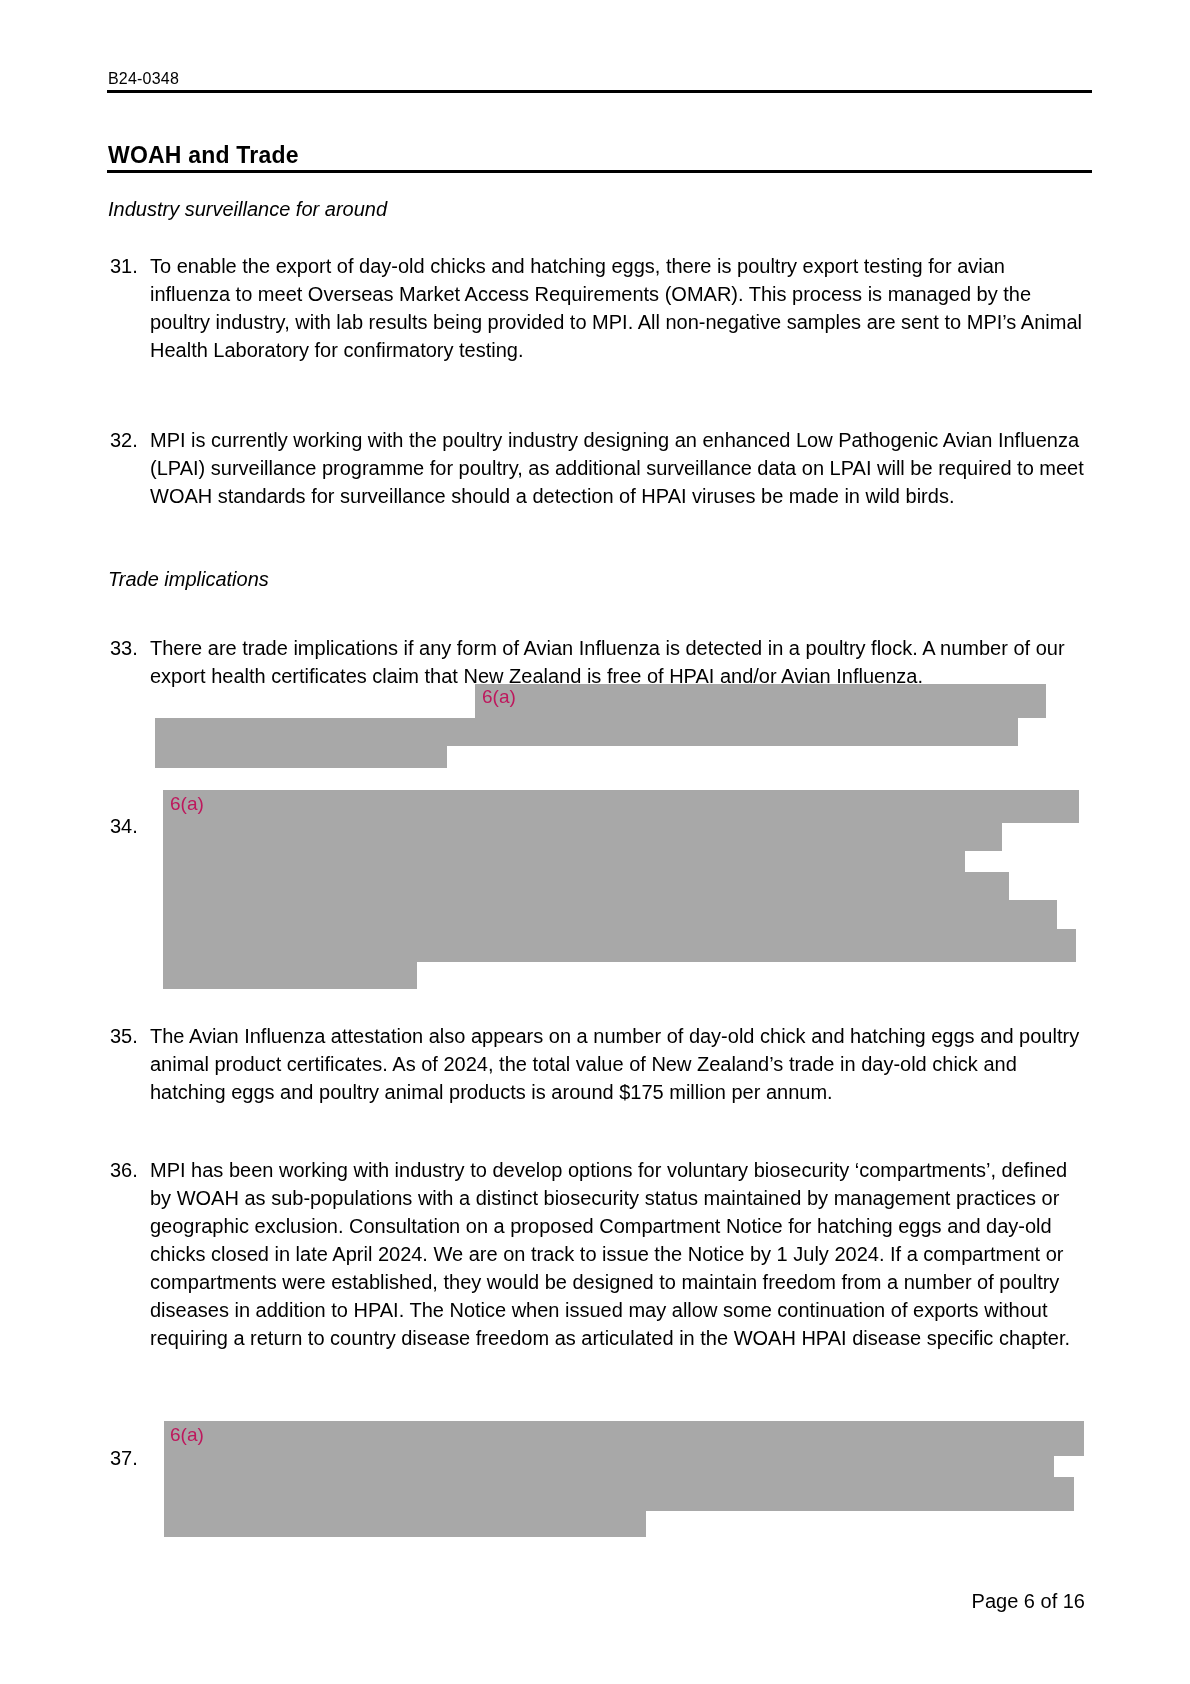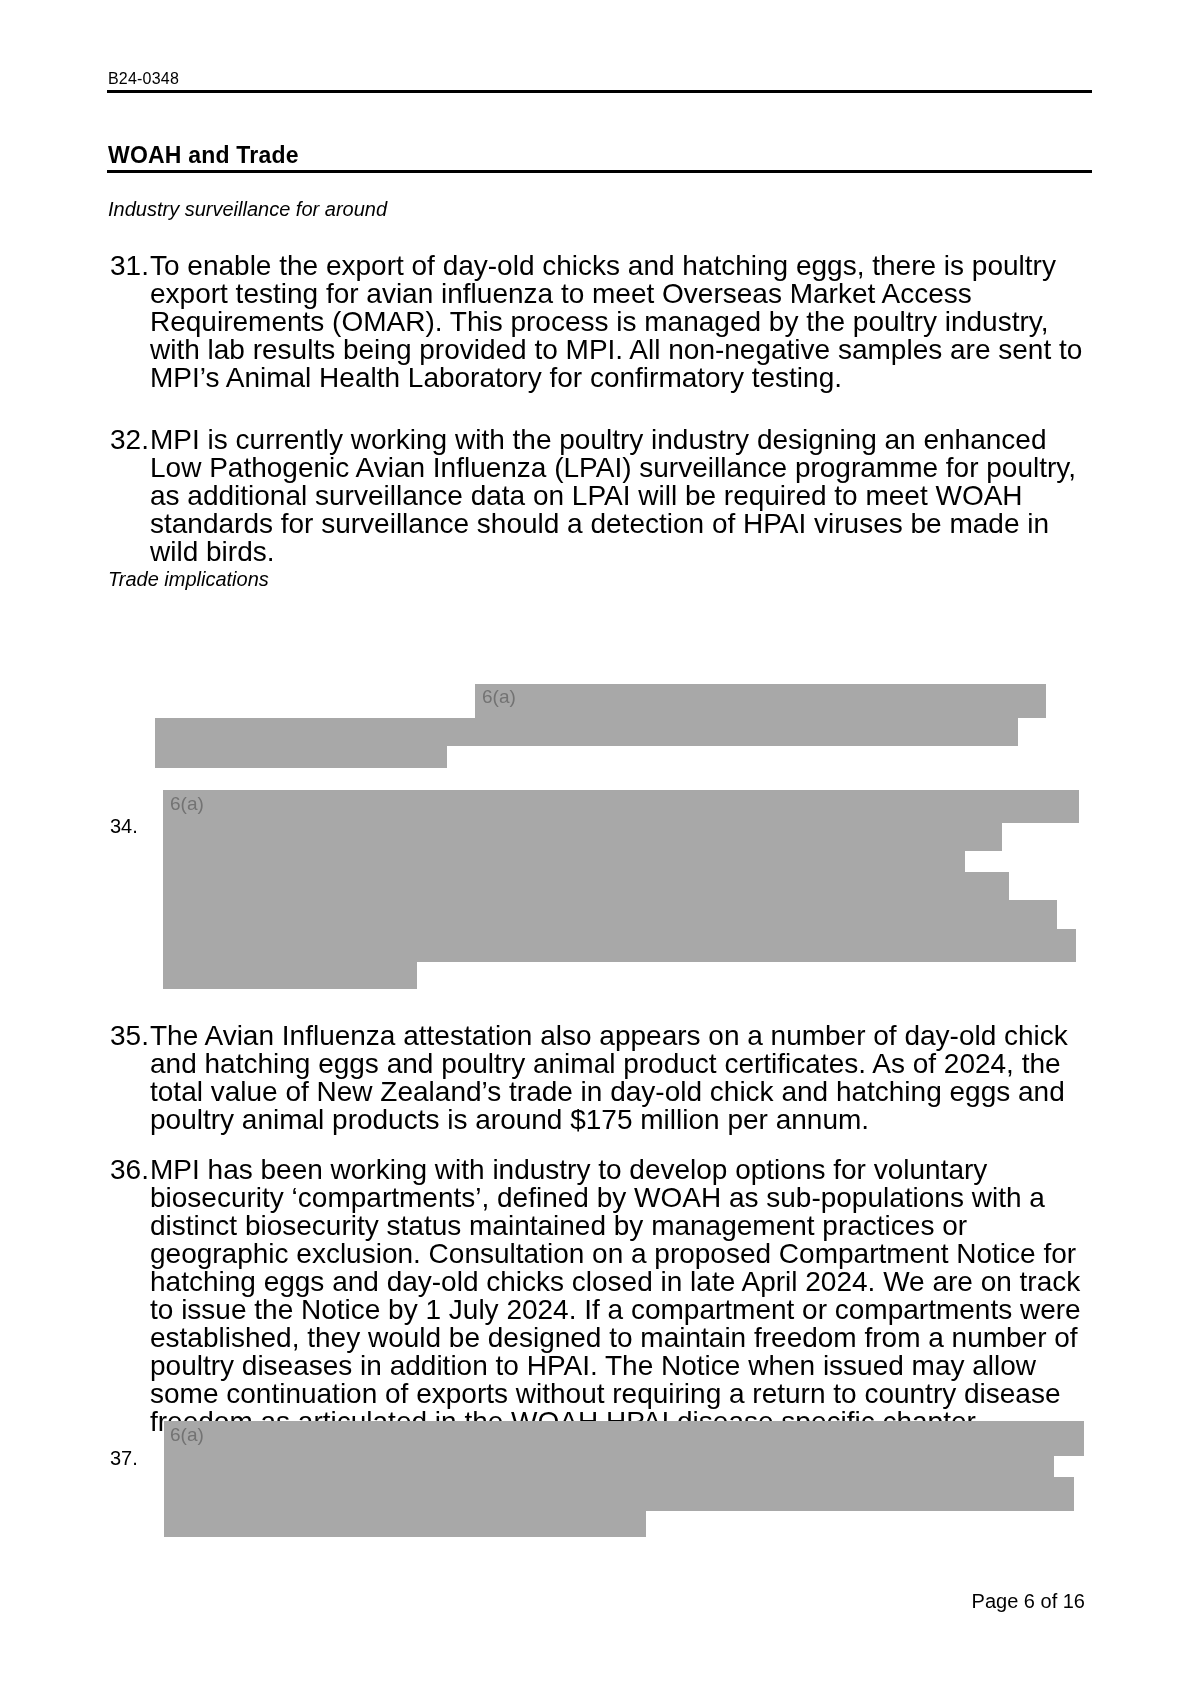--- a/index.html
+++ b/index.html
@@ -14,21 +14,21 @@
   }
   .abs{position:absolute;}
   .doc-ref{left:108px;top:70px;font-size:16px;letter-spacing:0.2px;}
   .rule{left:107px;width:985px;background:#000;}
   .rule-header{top:90px;height:3px;}
   .rule-heading{top:170px;height:3px;}
   .section-heading{left:108px;top:142px;font-size:23px;font-weight:bold;letter-spacing:0.2px;}
   .subhead{left:108px;font-size:20px;font-style:italic;}
   .subhead-industry{top:198px;}
   .subhead-trade{top:568px;}
-  .para{left:110px;width:985px;font-size:28px;line-height:28px;}
+  .para{left:110px;width:985px;font-size:20px;line-height:28px;}
   .para .num{position:absolute;left:0;top:0;}
   .para .ptext{margin-left:40px;width:940px;text-align:left;}
   .p31{top:252px;}
   .p32{top:426px;}
   .p33{top:634px;}
   .p35{top:1022px;}
   .p36{top:1156px;}
   .pnum-only{left:110px;font-size:20px;line-height:28px;margin-top:20px;}
   .n34{top:792px;}
   .n37{top:1424px;text-align:center;}
@@ -43,21 +43,21 @@
   .r34-3{left:163px;top:851px;width:802px;height:21px;}
   .r34-4{left:163px;top:872px;width:846px;height:28px;}
   .r34-5{left:163px;top:900px;width:894px;height:29px;}
   .r34-6{left:163px;top:929px;width:913px;height:33px;}
   .r34-7{left:163px;top:962px;width:254px;height:27px;}
   
   .r37-1{left:164px;top:1421px;width:920px;height:35px;}
   .r37-2{left:164px;top:1456px;width:890px;height:21px;}
   .r37-3{left:164px;top:1477px;width:910px;height:34px;}
   .r37-4{left:164px;top:1511px;width:482px;height:26px;}
-  .exemption{position:absolute;font-size:19px;line-height:22px;color:#737373;}
+  .exemption{position:absolute;font-size:19px;line-height:22px;color:#be185d;}
   .ex33{left:482px;top:686px;}
   .ex34{left:170px;top:793px;}
   .ex37{left:170px;top:1424px;}
   .footer{top:1590px;right:105px;font-size:20px;}
 </style>
 </head>
 <body>
 
 <div class="page">
 
@@ -74,20 +74,24 @@
     <div class="ptext">To enable the export of day-old chicks and hatching eggs, there is poultry export testing for avian influenza to meet Overseas Market Access Requirements (OMAR). This process is managed by the poultry industry, with lab results being provided to MPI. All non-negative samples are sent to MPI’s Animal Health Laboratory for confirmatory testing.</div>
   </div>
 
   <div class="abs para p32">
     <span class="num">32.</span>
     <div class="ptext">MPI is currently working with the poultry industry designing an enhanced Low Pathogenic Avian Influenza (LPAI) surveillance programme for poultry, as additional surveillance data on LPAI will be required to meet WOAH standards for surveillance should a detection of HPAI viruses be made in wild birds.</div>
   </div>
 
   <div class="abs subhead subhead-trade">Trade implications</div>
 
+  <div class="abs para p33">
+    <span class="num">33.</span>
+    <div class="ptext">There are trade implications if any form of Avian Influenza is detected in a poultry flock. A number of our export health certificates claim that New Zealand is free of HPAI and/or Avian Influenza.</div>
+  </div>
   <div class="redact-bar r33-1" style="background: rgb(168, 168, 168);"></div>
   <div class="redact-bar r33-2" style="background: rgb(168, 168, 168);"></div>
   <div class="redact-bar r33-3" style="background: rgb(168, 168, 168);"></div>
   <span class="exemption ex33">6(a)</span>
 
   <div class="abs pnum-only n34">34.</div>
   <div>
     <div class="redact-bar r34-1" style="background: rgb(168, 168, 168);"></div>
     <div class="redact-bar r34-2" style="background: rgb(168, 168, 168);"></div>
     <div class="redact-bar r34-3" style="background: rgb(168, 168, 168);"></div>

